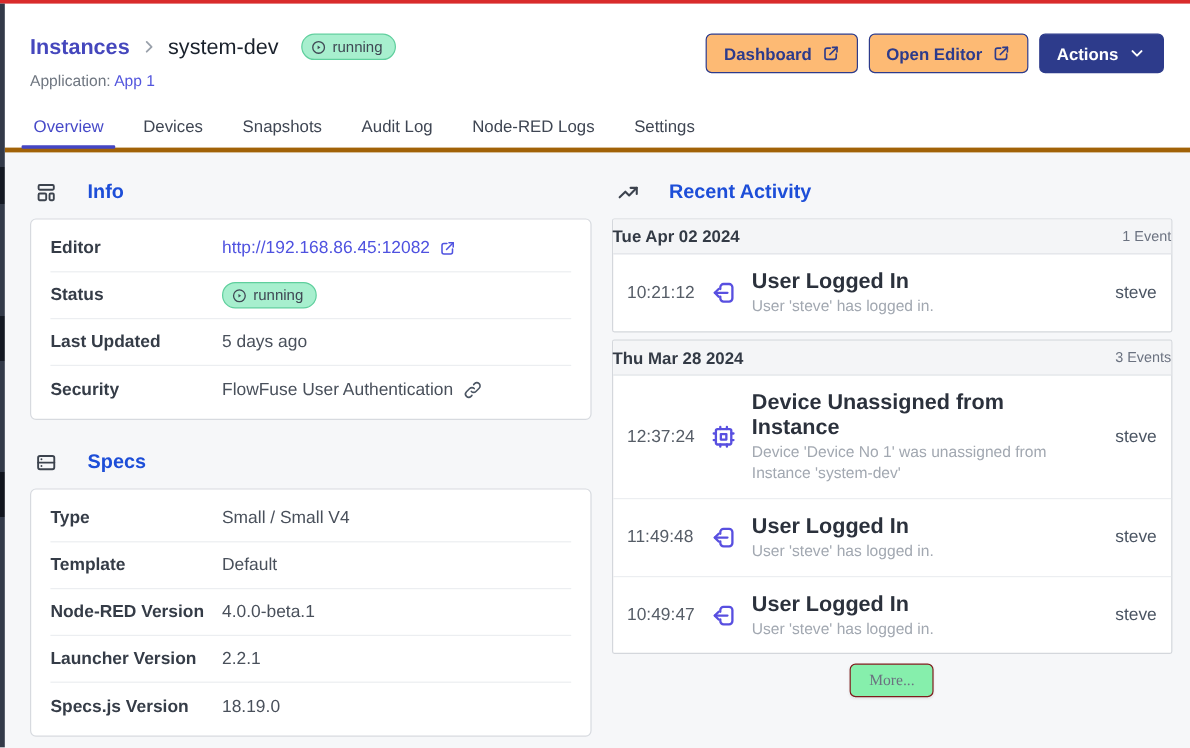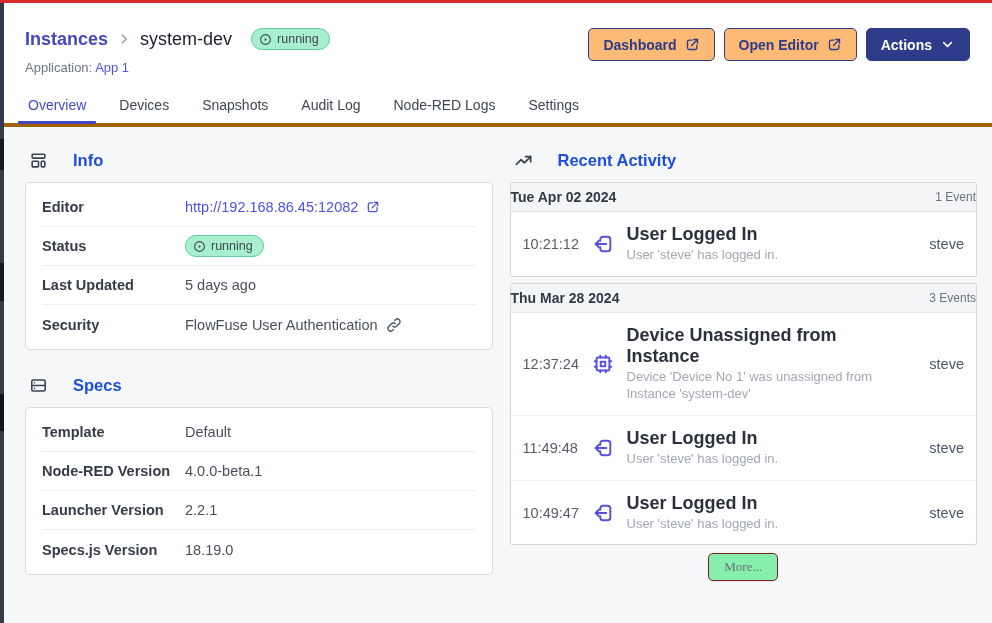--- a/index.html
+++ b/index.html
@@ -209,20 +209,24 @@
             <rect x="3.5" y="5" width="17" height="14" rx="2"></rect>
             <path d="M3.5 12h17"></path>
             <path d="M7 8.5h.01"></path>
             <path d="M7 15.5h.01"></path>
           </svg>
         <span>Specs</span>
       </div>
 
       <div class="card">
         <div class="kv-row">
+          <div class="kv-label">Type</div>
+          <div class="kv-value">Small / Small V4</div>
+        </div>
+        <div class="kv-row">
           <div class="kv-label">Template</div>
           <div class="kv-value">Default</div>
         </div>
         <div class="kv-row">
           <div class="kv-label">Node-RED Version</div>
           <div class="kv-value">4.0.0-beta.1</div>
         </div>
         <div class="kv-row">
           <div class="kv-label">Launcher Version</div>
           <div class="kv-value">2.2.1</div>

